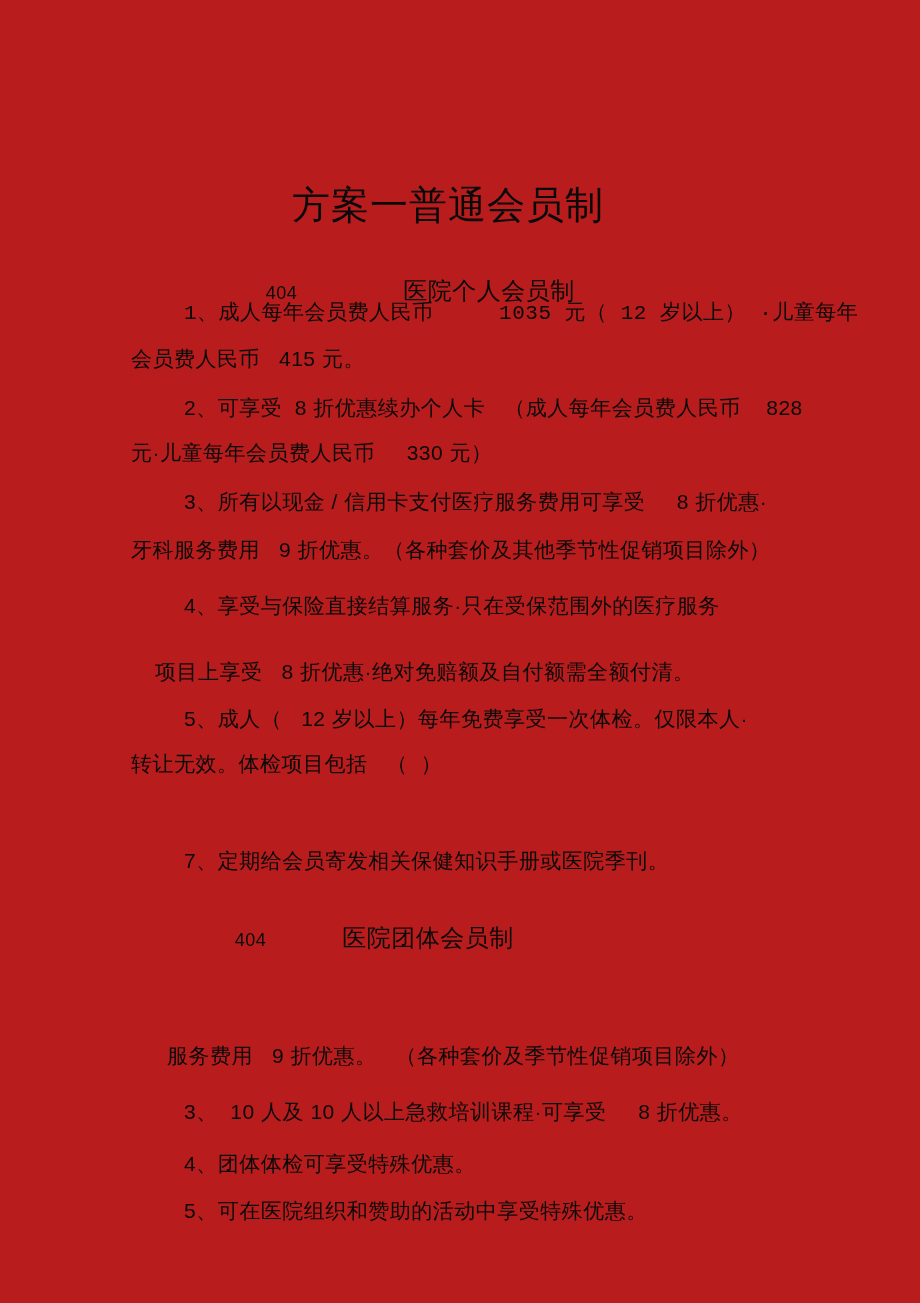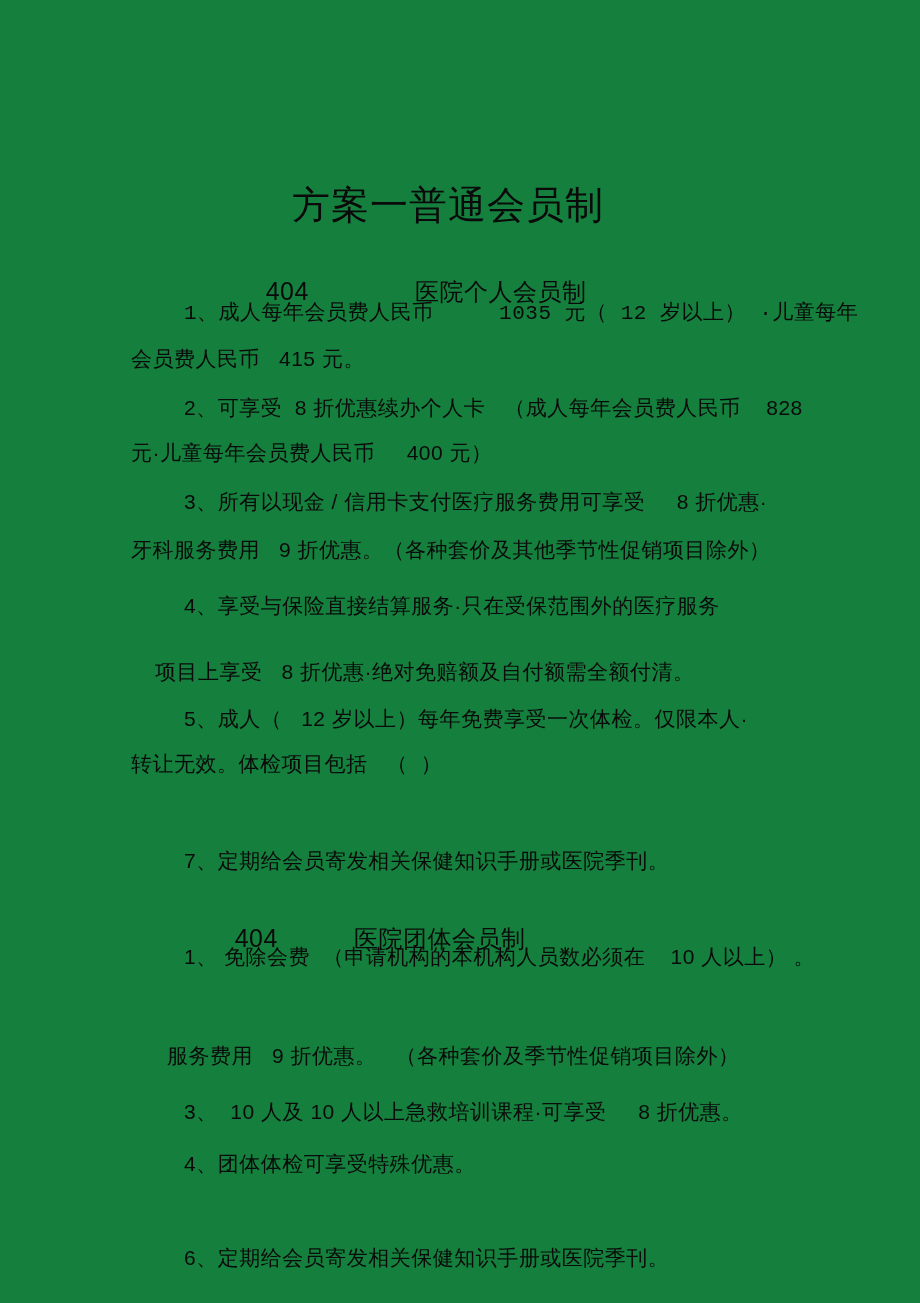--- a/index.html
+++ b/index.html
@@ -4,21 +4,21 @@
 <style>
   html, body {
     margin: 0;
     padding: 0;
     background: #ffffff;
   }
   .page {
     position: relative;
     width: 920px;
     height: 1303px;
-    background: #15803d;
+    background: #b91c1c;
     font-family: "Liberation Sans", "DejaVu Sans", sans-serif;
     color: #0a0a0a;
     overflow: hidden;
   }
   .line {
     position: absolute;
     white-space: pre;
     font-size: 21px;
     line-height: 30px;
     letter-spacing: 0.5px;
@@ -28,53 +28,52 @@
     font-size: 38px;
     line-height: 46px;
     letter-spacing: 1px;
     font-weight: 500;
   }
   .heading {
     font-size: 24px;
     line-height: 30px;
   }
   .heading .code {
-    font-size: 25px;
+    font-size: 18px;
   }
   .hgap {
     display: inline-block;
     height: 1px;
   }
 </style>
 </head>
 <body>
 
 <div class="page">
 
   <div class="line doc-title" style="left:292px; top:182px;">方案一普通会员制</div>
 
   <div class="line heading" style="left:237px; top:246px;">
     <span class="code">404</span><span class="hgap" style="width:106px"></span><span>医院个人会员制</span>
   </div>
 
   <div class="line" style="left:184px; top:299px;font-family:Liberation Mono, monospace;">1、成人每年会员费人民币     1035 元（ 12 岁以上） ·儿童每年</div>
   <div class="line" style="left:131px; top:344px;">会员费人民币   415 元。</div>
   <div class="line" style="left:184px; top:393px;">2、可享受  8 折优惠续办个人卡   （成人每年会员费人民币    828</div>
-  <div class="line" style="left:131px; top:438px;">元·儿童每年会员费人民币     400 元）</div>
+  <div class="line" style="left:131px; top:438px;">元·儿童每年会员费人民币     330 元）</div>
   <div class="line" style="left:184px; top:487px;">3、所有以现金 / 信用卡支付医疗服务费用可享受     8 折优惠·</div>
   <div class="line" style="left:131px; top:535px;">牙科服务费用   9 折优惠。（各种套价及其他季节性促销项目除外）</div>
   <div class="line" style="left:184px; top:591px;">4、享受与保险直接结算服务·只在受保范围外的医疗服务</div>
   <div class="line" style="left:131px; top:657px;margin-left:24px;">项目上享受   8 折优惠·绝对免赔额及自付额需全额付清。</div>
   <div class="line" style="left:184px; top:704px;">5、成人（   12 岁以上）每年免费享受一次体检。仅限本人·</div>
   <div class="line" style="left:131px; top:749px;">转让无效。体检项目包括   （  ）</div>
   <div class="line" style="left:184px; top:846px;">7、定期给会员寄发相关保健知识手册或医院季刊。</div>
 
   <div class="line heading" style="left:206px; top:893px;">
     <span class="code">404</span><span class="hgap" style="width:76px"></span><span>医院团体会员制</span>
   </div>
 
-  <div class="line" style="left:184px; top:942px;">1、 免除会费  （申请机构的本机构人员数必须在    10 人以上） 。</div>
   <div class="line" style="left:131px; top:1041px;margin-left:36px;">服务费用   9 折优惠。   （各种套价及季节性促销项目除外）</div>
   <div class="line" style="left:184px; top:1097px;">3、  10 人及 10 人以上急救培训课程·可享受     8 折优惠。</div>
   <div class="line" style="left:184px; top:1149px;">4、团体体检可享受特殊优惠。</div>
-  <div class="line" style="left:184px; top:1243px;">6、定期给会员寄发相关保健知识手册或医院季刊。</div>
+  <div class="line" style="left:184px; top:1196px;">5、可在医院组织和赞助的活动中享受特殊优惠。</div>
 
 </div>
 
 </body></html>

